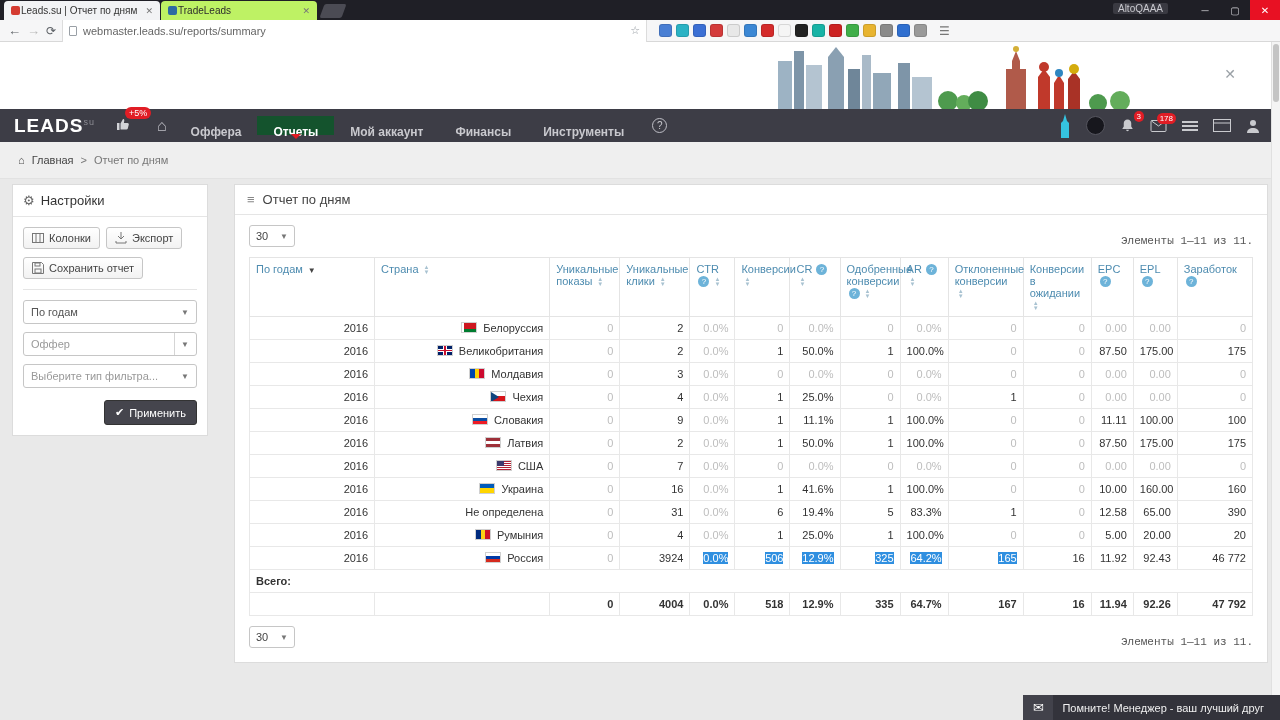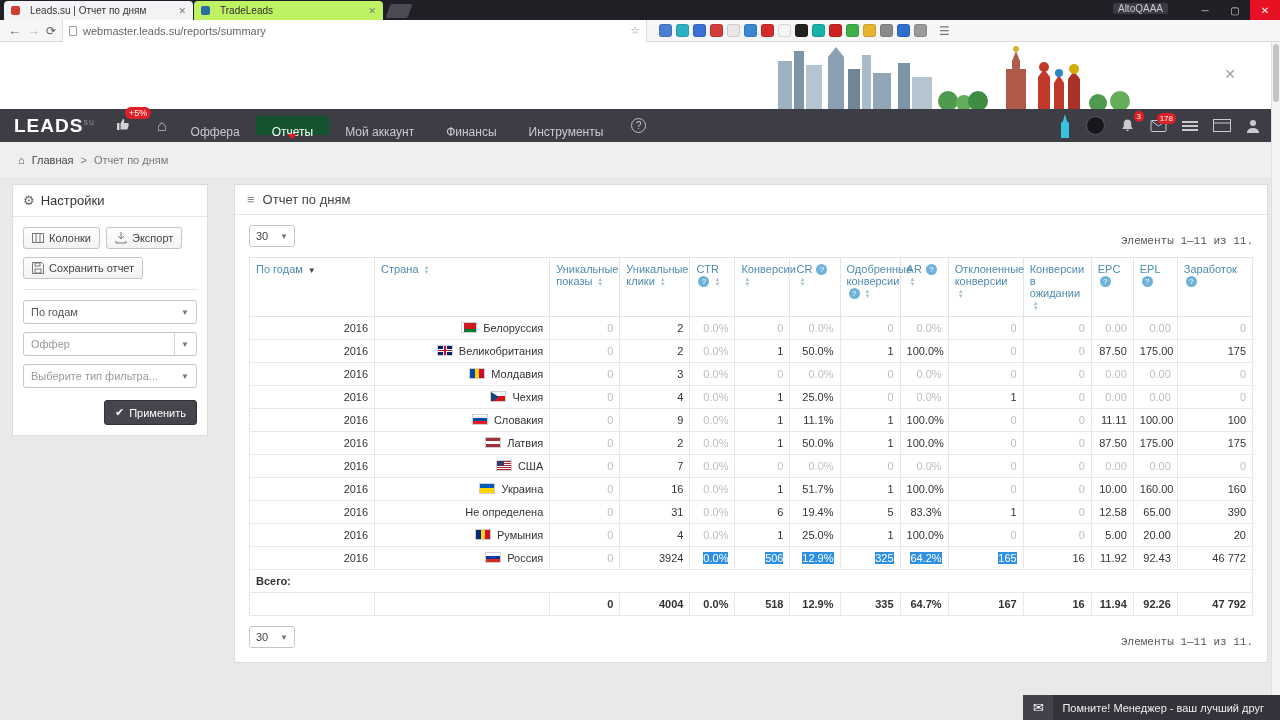--- a/index.html
+++ b/index.html
@@ -1,21 +1,21 @@
 <!DOCTYPE html>
 <html><head>
 <meta charset="utf-8">
 <style>
   * { margin:0; padding:0; box-sizing:border-box; }
   html,body { width:1280px; height:720px; overflow:hidden; }
   body { font-family:"Liberation Sans", sans-serif; background:#e9e9e9; position:relative; }
 
   
   .titlebar { height:20px; background:#1f1f26; display:flex; align-items:flex-end; padding-left:4px; position:relative; }
-  .tab { display:flex; align-items:center; gap:10px; width:189px; height:19px; padding:0 7px; font-size:10px;
+  .tab { display:flex; align-items:center; gap:1px; width:156px; height:19px; padding:0 7px; font-size:10px;
          border-radius:4px 4px 0 0; color:#333; margin-right:1px; }
   .tab.active { background:#f2f3f5; }
   .tab.inactive { background:#bef264; color:#2c2c2c; }
   .favicon { width:9px; height:9px; border-radius:2px; flex:0 0 auto; }
   .tab-title { white-space:nowrap; overflow:hidden; text-overflow:ellipsis; flex:1; }
   .tab-close { color:#777; font-size:9px; }
   .newtab { width:22px; height:14px; background:#4b4b54; margin-left:4px; margin-bottom:2px; transform:skewX(-20deg); border-radius:2px; }
   .overlay-label { position:absolute; right:112px; top:3px; font-size:10px; color:#c9c9cf; background:#3a3a42; padding:0 5px; border-radius:2px; }
   .win-controls { position:absolute; right:0; top:0; height:20px; display:flex; }
   .win-btn { width:30px; height:20px; display:flex; align-items:center; justify-content:center; color:#cfcfd4; font-size:10px; }
@@ -37,21 +37,21 @@
   .banner svg { position:absolute; left:768px; top:1px; }
   .banner-close { position:absolute; right:44px; top:24px; color:#9aa0a6; font-size:14px; }
 
   
   .mainnav { height:33px; background:#3d3d46; display:flex; align-items:center; color:#c9c9ce; position:relative; }
   .logo { margin-left:14px; font-size:19px; font-weight:bold; color:#fff; letter-spacing:1px; }
   .logo sup { font-size:9px; color:#8b8b92; font-weight:normal; }
   .likes { position:relative; margin-left:20px; width:26px; }
   .likes-badge { position:absolute; top:-9px; left:10px; background:#e11d25; color:#fff; font-size:9px; padding:1px 4px; border-radius:7px; white-space:nowrap; }
   .home-glyph { font-size:16px; color:#bfbfc6; margin:0 8px 0 16px; }
-  .nav-items { display:flex; height:19px; }
+  .nav-items { display:flex; height:19px;font-weight:bold; }
   .nav-item { padding:0 16px; line-height:33px; font-size:12px; cursor:default; }
   .nav-item.active { background:#14532d; color:#fff; position:relative; }
   .nav-item.active::after { content:""; position:absolute; left:50%; margin-left:-5px; bottom:-9px; border:5px solid transparent; border-top-color:#e01b22; }
   .help-circle { width:15px; height:15px; border:1px solid #bfbfc6; border-radius:50%; font-size:10px; display:flex; align-items:center; justify-content:center; margin-left:12px; }
   .nav-right { margin-left:auto; display:flex; align-items:center; gap:15px; margin-right:20px; }
   .icon-wrap { position:relative; display:flex; align-items:center; }
   .count-badge { position:absolute; top:-7px; right:-9px; background:#e11d25; color:#fff; font-size:8px; padding:1px 3px; border-radius:6px; }
   .avatar-circle { width:19px; height:19px; border-radius:50%; background:#17171d; border:1px solid #55555e; }
 
   
@@ -490,21 +490,21 @@
               <td><span class="dim">0.00</span></td>
               <td><span class="dim">0</span></td>
             </tr>
             <tr>
               <td class="c-year">2016</td>
               <td class="c-country"><span class="flag f-ua"></span><span>Украина</span></td>
               <td><span class="dim">0</span></td>
               <td><span>16</span></td>
               <td><span class="dim">0.0%</span></td>
               <td><span>1</span></td>
-              <td><span>51.7%</span></td>
+              <td><span>41.6%</span></td>
               <td><span>1</span></td>
               <td><span>100.0%</span></td>
               <td><span class="dim">0</span></td>
               <td><span class="dim">0</span></td>
               <td><span>10.00</span></td>
               <td><span>160.00</span></td>
               <td><span>160</span></td>
             </tr>
             <tr>
               <td class="c-year">2016</td>

